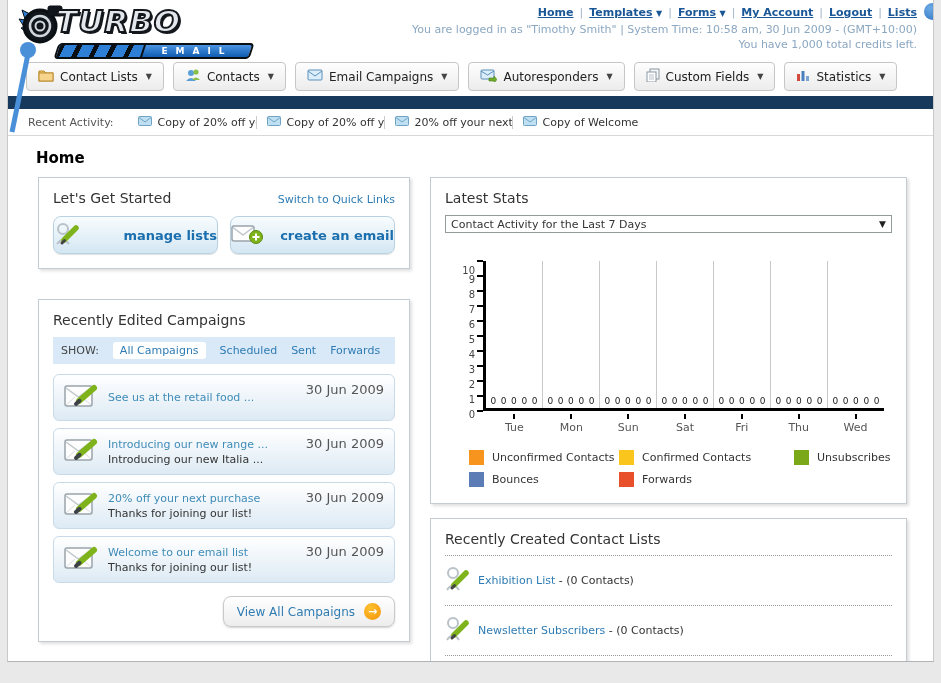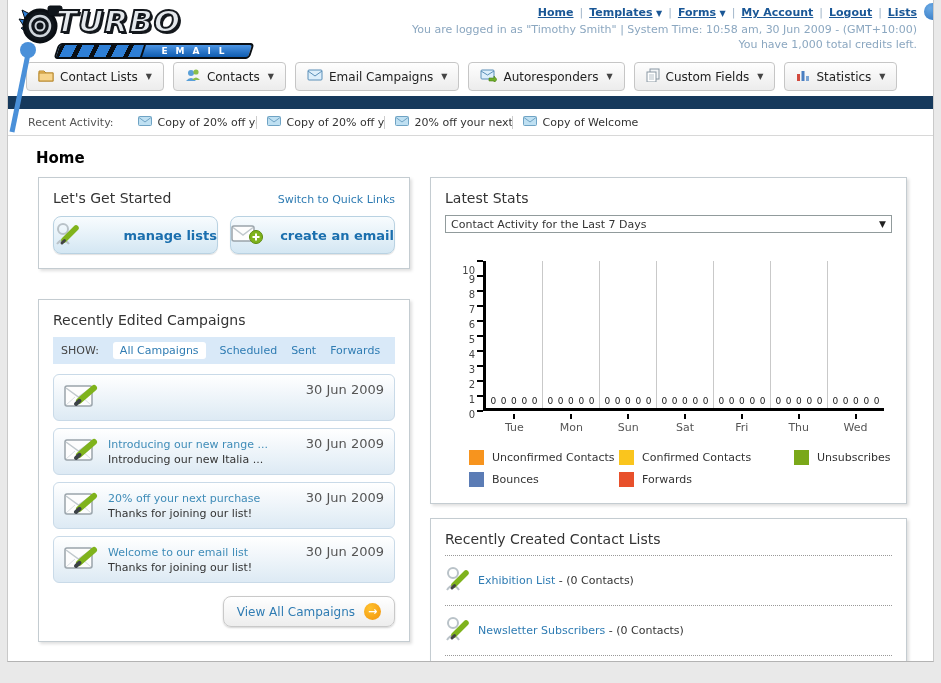--- a/index.html
+++ b/index.html
@@ -295,20 +295,21 @@
 
             <div class="camp-row">
               <span class="icon"><svg width="36" height="28">
                   <rect x="1" y="4" width="27" height="20" rx="2" fill="#fdfdfd" stroke="#9aa4ab" stroke-width="1.5"></rect>
                   <path d="M2 6 L14.5 15 L27 6" fill="none" stroke="#c0c8cd" stroke-width="1.5"></path>
                   <path d="M2 23 L11 15 M27 23 L18 15" fill="none" stroke="#d7dde1" stroke-width="1"></path>
                   <path d="M15 19 L30 6" stroke="#7fb31c" stroke-width="6" stroke-linecap="round"></path>
                   <path d="M12 22 L15.5 18.8" stroke="#3c4247" stroke-width="4" stroke-linecap="round"></path>
                 </svg></span>
               <span class="camp-text">
+                <div class="camp-title">See us at the retail food ...</div>
               </span>
               <span class="camp-date">30 Jun 2009</span>
             </div>
 
             <div class="camp-row">
               <span class="icon"><svg width="36" height="28">
                   <rect x="1" y="4" width="27" height="20" rx="2" fill="#fdfdfd" stroke="#9aa4ab" stroke-width="1.5"></rect>
                   <path d="M2 6 L14.5 15 L27 6" fill="none" stroke="#c0c8cd" stroke-width="1.5"></path>
                   <path d="M2 23 L11 15 M27 23 L18 15" fill="none" stroke="#d7dde1" stroke-width="1"></path>
                   <path d="M15 19 L30 6" stroke="#7fb31c" stroke-width="6" stroke-linecap="round"></path>

